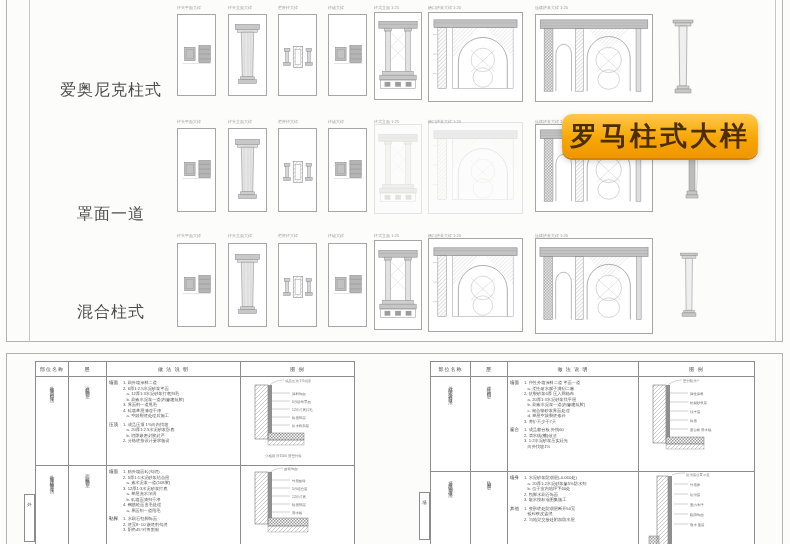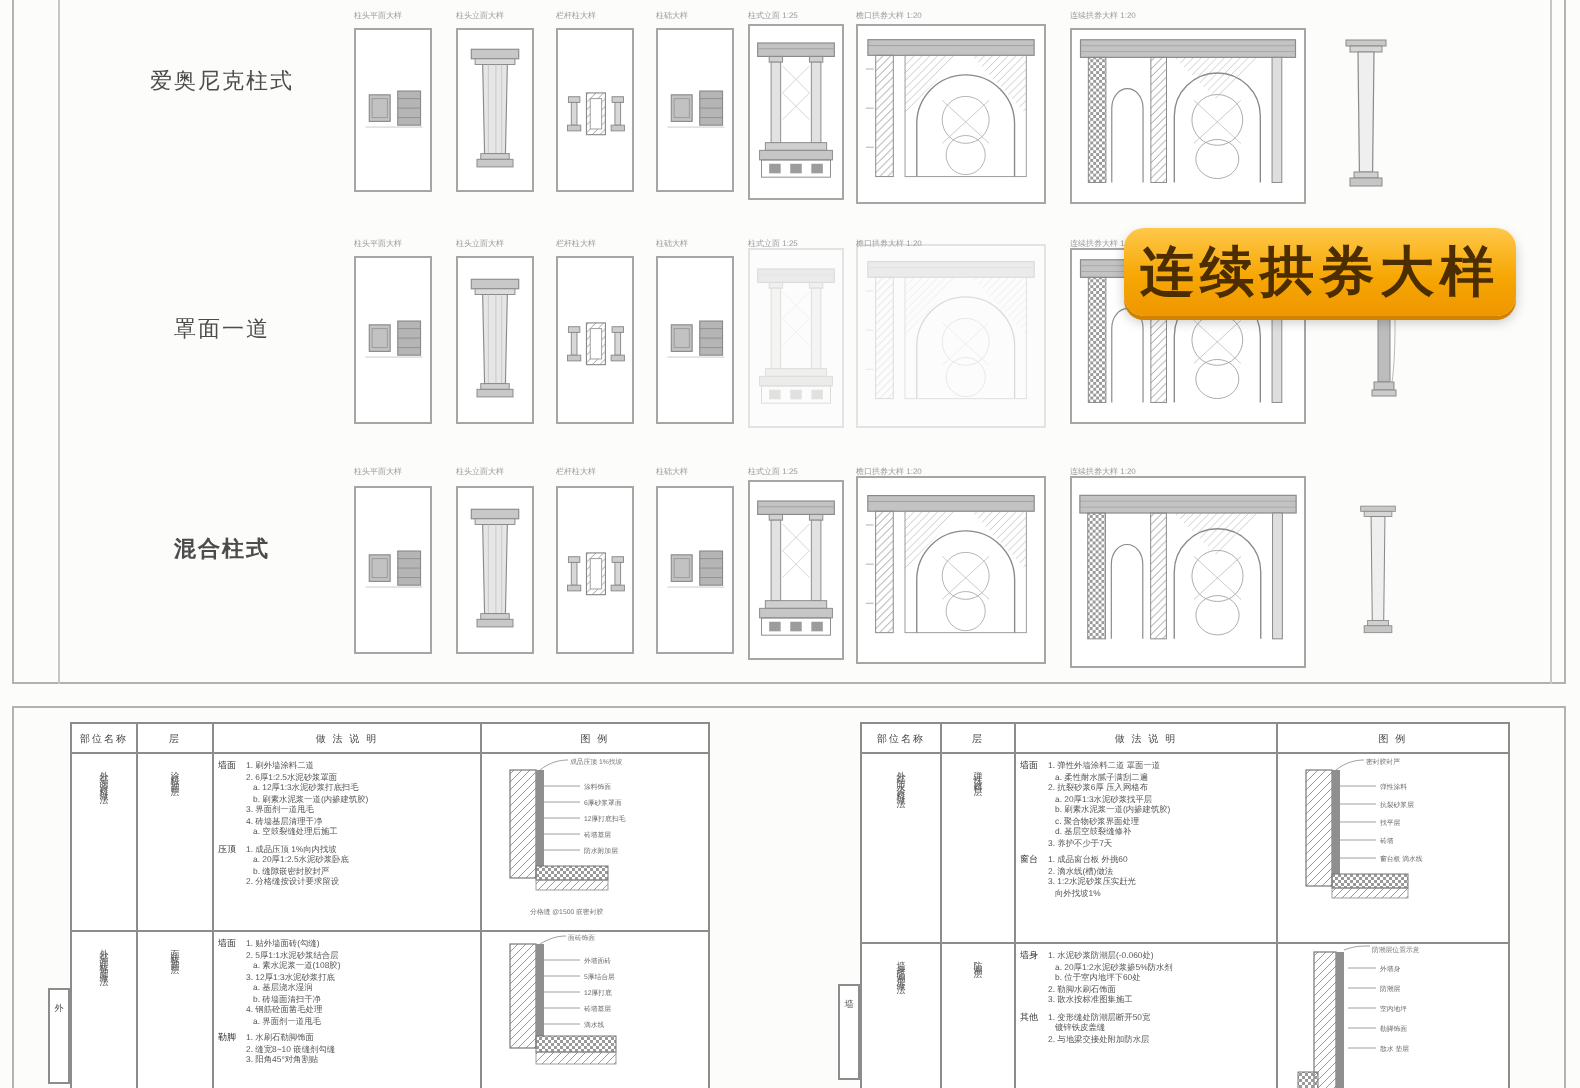--- a/index.html
+++ b/index.html
@@ -1,21 +1,21 @@
 <!DOCTYPE html>
 <html><head>
 <meta charset="utf-8">
 <style>
   html,body{margin:0;padding:0;}
   body{width:790px;height:544px;position:relative;overflow:hidden;background:#fcfcfb;
        font-family:"Liberation Sans",sans-serif;}
   .sheet{position:absolute;border:1px solid #b2b2b2;box-sizing:border-box;background:transparent;}
   .vline{position:absolute;width:1px;background:#c6c6c6;}
-  .rowlabel{position:absolute;width:110px;text-align:center;font-size:11px;color:#4c4c4c;
-            letter-spacing:1px;}
+  .rowlabel{position:absolute;width:110px;text-align:center;font-size:16px;color:#4c4c4c;
+            letter-spacing:1px;margin-top:47px;}
   .panel{position:absolute;border:1px solid #a6a6a6;box-sizing:border-box;background:#fff;}
   .noframe{position:absolute;}
   .faded{opacity:.28;}
   .caps{position:absolute;left:0;width:790px;height:6px;}
   .caps>div{position:absolute;top:0;font-size:4px;line-height:5px;color:#9a9a9a;white-space:nowrap;}
   .caps>div:nth-child(1){left:177px}.caps>div:nth-child(2){left:228px}
   .caps>div:nth-child(3){left:278px}.caps>div:nth-child(4){left:328px}
   .caps>div:nth-child(5){left:374px}.caps>div:nth-child(6){left:428px}
   .caps>div:nth-child(7){left:535px}
   .badge{position:absolute;left:562px;top:114px;width:196px;height:44px;border-radius:10px;
@@ -140,21 +140,21 @@
     </symbol>
   </defs>
 </svg>
 
 <div class="sheet" style="left:6px;top:-8px;width:777px;height:350px;"></div>
 <div class="vline" style="left:29px;top:0;height:342px;"></div>
 <div class="vline" style="left:775px;top:0;height:342px;"></div>
 
 <div class="rowlabel" style="left:56px;top:33px;">爱奥尼克柱式</div>
 <div class="rowlabel" style="left:56px;top:157px;">罩面一道</div>
-<div class="rowlabel" style="left:56px;top:267px;font-weight:bold;">混合柱式</div>
+<div class="rowlabel" style="left:56px;top:255px;">混合柱式</div>
 
 <div class="caps" style="top:5px;">
     <div>柱头平面大样</div>
     <div>柱头立面大样</div>
     <div>栏杆柱大样</div>
     <div>柱础大样</div>
     <div>柱式立面 1:25</div>
     <div>檐口拱券大样 1:20</div>
     <div>连续拱券大样 1:20</div>
   </div>
@@ -221,21 +221,21 @@
       <use href="#m-arch"></use>
     </svg></div>
 <div class="panel" style="left:535px;top:124px;width:118px;height:88px"><svg width="116" height="86">
       <use href="#m-xarch"></use>
     </svg></div>
 <div class="noframe" style="left:683px;top:128px;width:18px;height:76px"><svg width="18" height="76">
       <use href="#m-pilaster"></use>
     </svg></div>
 
 <div class="badge">
-  <span>连续拱券大样</span>
+  <span>罗马柱式大样</span>
 </div>
 
 <div class="panel" style="left:177px;top:243px;width:39px;height:84px"><svg width="37" height="82">
       <use href="#m-capital"></use>
     </svg></div>
 <div class="panel" style="left:228px;top:243px;width:39px;height:84px"><svg width="37" height="82">
       <use href="#m-colelev"></use>
     </svg></div>
 <div class="panel" style="left:278px;top:243px;width:39px;height:84px"><svg width="37" height="82">
       <use href="#m-balusters"></use>

